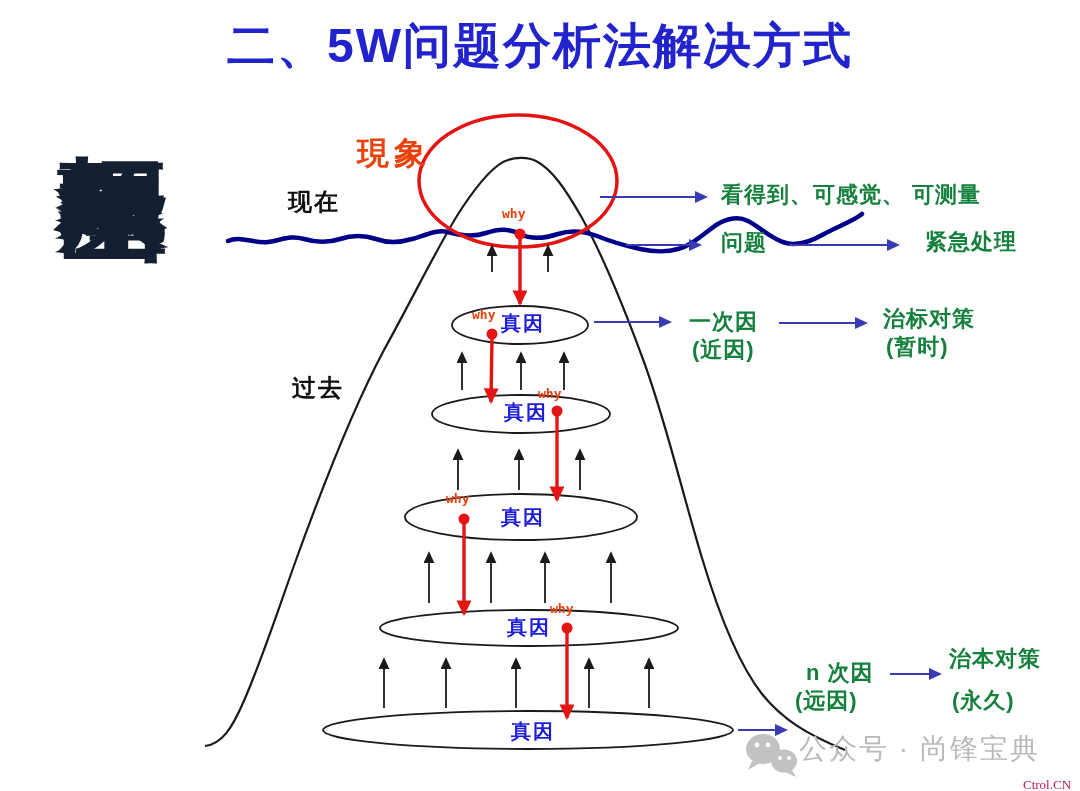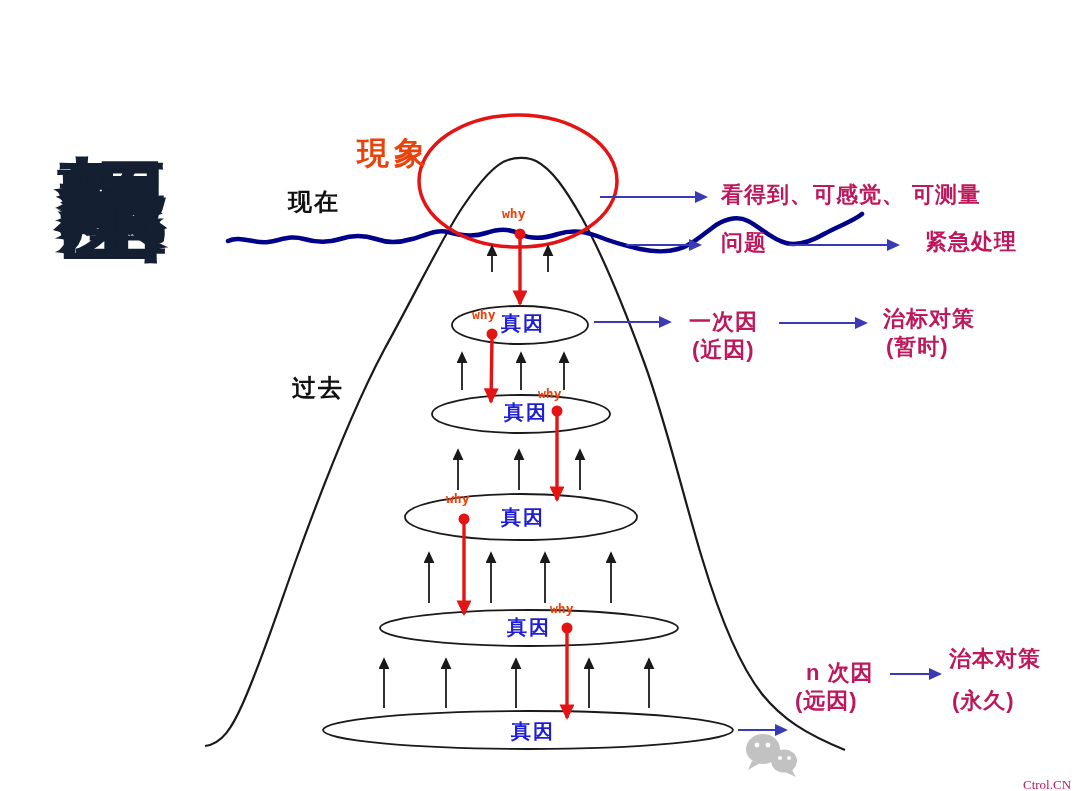--- a/index.html
+++ b/index.html
@@ -25,21 +25,21 @@
     transform: translateX(-50%) scaleX(1.8);
     writing-mode: vertical-rl; text-orientation: upright;
     font-family: "Liberation Serif", serif;
     font-size: 62px; font-weight: bold; color: #141f31;
     letter-spacing: 5px; line-height: 1;
   }
   .phenomenon { left: 357px; top: 113px; font-size: 32px; font-weight: bold; color: #e8430d; letter-spacing: 5px; }
   .time-lbl { font-size: 24px; font-weight: bold; color: #111; letter-spacing: 2px; }
   .why { font-family: "DejaVu Sans Mono", monospace; font-size: 13px; font-weight: bold; color: #e8430d; }
   .cause { font-size: 20px; font-weight: bold; color: #1d1dd6; letter-spacing: 2px; }
-  .note { font-size: 22px; font-weight: bold; color: #be185d; letter-spacing: 1px; }
+  .note { font-size: 22px; font-weight: bold; color: #15803d; letter-spacing: 1px; }
   .watermark-text { left: 799px; top: 735px; font-size: 28px; color: #b9b9b9; letter-spacing: 2px; }
   .site { left: 1023px; top: 778px; font-family: "Liberation Serif", serif; font-size: 13px; color: #be185d; }
 </style>
 </head>
 <body>
 
 <div class="stage">
 
   <svg width="1080" height="791" viewBox="0 0 1080 791">
     <defs>
@@ -118,20 +118,21 @@
       <path d="M752 761 L748 770 L760 763 Z"></path>
       <ellipse cx="784" cy="761" rx="13" ry="11.5"></ellipse>
       <path d="M792 770 L796 777 L785 772 Z"></path>
       <circle cx="757" cy="745" r="2.4" fill="#ffffff"></circle>
       <circle cx="768" cy="745" r="2.4" fill="#ffffff"></circle>
       <circle cx="780" cy="758" r="2" fill="#ffffff"></circle>
       <circle cx="789" cy="758" r="2" fill="#ffffff"></circle>
     </g>
   </svg>
 
+  <div class="lbl title">二、5W问题分析法解决方式</div>
   <div class="lbl left-banner">把问题想象成一座冰山</div>
 
   <div class="lbl phenomenon" style="left:357px; top:113px;margin-top:24px;">現象</div>
   <div class="lbl time-lbl" style="left:288px; top:190px;">现在</div>
   <div class="lbl time-lbl" style="left:292px; top:376px;text-align:right;">过去</div>
 
   <div class="lbl why" style="left:502px; top:207px;">why</div>
   <div class="lbl why" style="left:472px; top:308px;">why</div>
   <div class="lbl why" style="left:538px; top:387px;">why</div>
   <div class="lbl why" style="left:446px; top:492px;">why</div>
@@ -150,15 +151,16 @@
   <div class="lbl note" style="left:689px; top:311px;">一次因</div>
   <div class="lbl note" style="left:692px; top:339px;">(近因)</div>
   <div class="lbl note" style="left:883px; top:308px;">治标对策</div>
   <div class="lbl note" style="left:886px; top:336px;">(暂时)</div>
 
   <div class="lbl note" style="left:806px; top:662px;">n 次因</div>
   <div class="lbl note" style="left:795px; top:690px;">(远因)</div>
   <div class="lbl note" style="left:949px; top:648px;">治本对策</div>
   <div class="lbl note" style="left:952px; top:690px;">(永久)</div>
 
+  <div class="lbl watermark-text">公众号 · 尚锋宝典</div>
   <div class="lbl site">Ctrol.CN</div>
 
 </div>
 
 </body></html>

